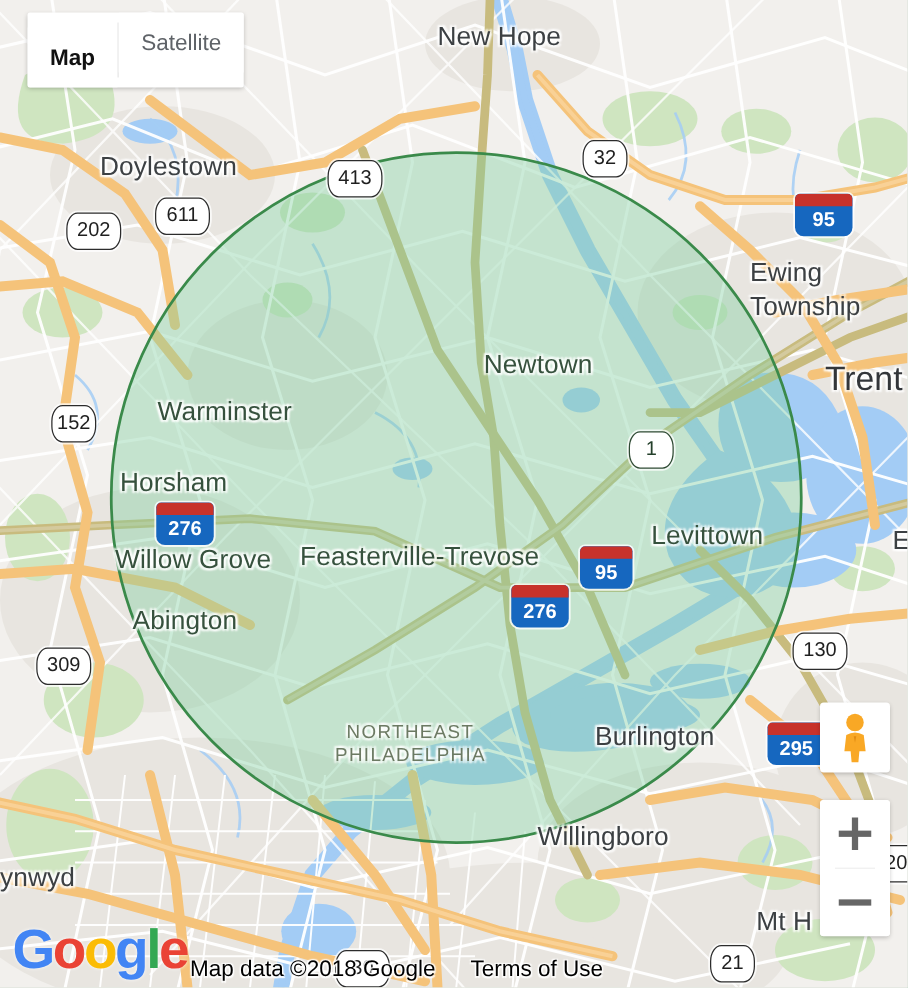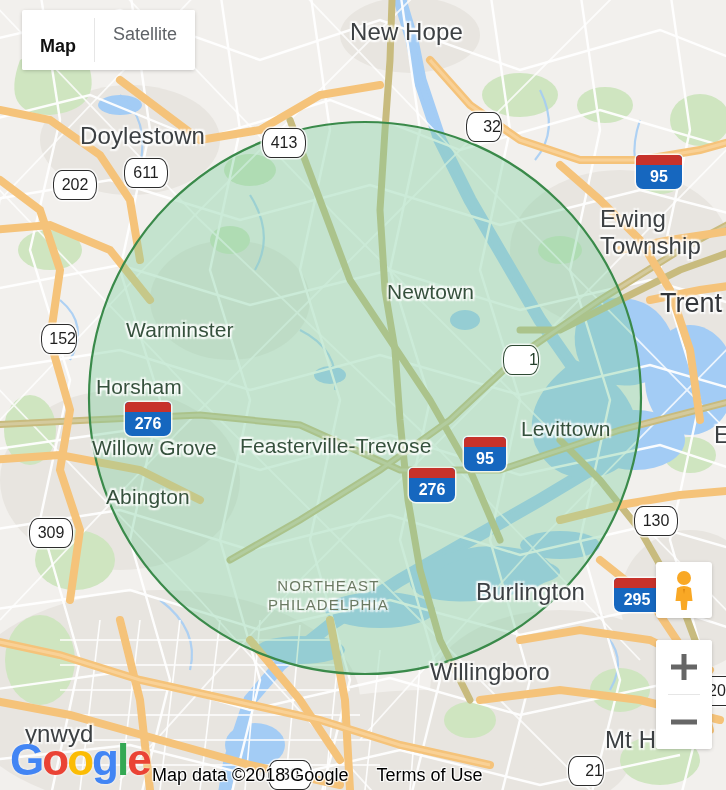--- a/index.html
+++ b/index.html
@@ -23,41 +23,41 @@
     position: absolute;
     white-space: nowrap;
     pointer-events: none;
     text-shadow:
       -1.6px -1.6px 1.6px rgba(255,255,255,.92),
        1.6px -1.6px 1.6px rgba(255,255,255,.92),
       -1.6px  1.6px 1.6px rgba(255,255,255,.92),
        1.6px  1.6px 1.6px rgba(255,255,255,.92),
        0 0 3px rgba(255,255,255,.95);
   }
-  .lbl-city      { font-size: 24px; color: #3c4043; font-weight: 400; letter-spacing: .1px; }
+  .lbl-city      { font-size: 21px; color: #3c4043; font-weight: 400; letter-spacing: .1px; }
   .lbl-city-big  { font-size: 27px; color: #33363a; font-weight: 400; }
   .lbl-city-in   { font-size: 21px; color: #36513d; font-weight: 400; letter-spacing: .1px; }
   .lbl-hood      { font-size: 15px; color: #6c7a63; font-weight: 500; letter-spacing: 1.1px; text-align: center; line-height: 19px; }
 
   
   .shield { position: absolute; pointer-events: none; }
   .shield-us {
     width: 44px; height: 30px;
     background: #ffffff;
     border: 1.6px solid #2c2c2c;
     border-radius: 9px / 13px;
     color: #1f1f1f;
     font-size: 16px;
     line-height: 27px;
     text-align: center;
     font-weight: 400;
     box-shadow: 0 0 0 1.5px rgba(255,255,255,.75);
   }
   .shield-us.in-circle { border-color: #2e4a33; color: #24402b; }
-  .shield-us.w-sm { width: 36px; text-align: right; }
+  .shield-us.w-sm { width: 36px; }
   .shield-i {
     width: 46px; height: 34px;
     border-radius: 4px 4px 7px 7px;
     background: #1667bf;
     color: #fff;
     font-size: 16px;
     font-weight: 700;
     line-height: 44px;
     text-align: center;
     overflow: hidden;
@@ -345,21 +345,21 @@
       <div class="lbl lbl-city-in" style="left: 96px; top: 375px;">Horsham</div>
       <div class="lbl lbl-city-in" style="left: 521px; top: 417px;">Levittown</div>
       <div class="lbl lbl-city-in" style="left: 240px; top: 434px;">Feasterville-Trevose</div>
       <div class="lbl lbl-city-in" style="left: 92px; top: 436px;">Willow Grove</div>
       <div class="lbl lbl-city-in" style="left: 106px; top: 485px;">Abington</div>
       <div class="lbl lbl-city" style="left: 714px; top: 421px;">E</div>
       <div class="lbl lbl-hood" style="left: 268px; top: 576px; white-space: pre; line-height: 19px;">NORTHEAST
 PHILADELPHIA</div>
       <div class="lbl lbl-city" style="left: 476px; top: 578px;">Burlington</div>
       <div class="lbl lbl-city" style="left: 430px; top: 658px;">Willingboro</div>
-      <div class="lbl lbl-city" style="left: 0px; top: 720px; padding-left: 25px;">ynwyd</div>
+      <div class="lbl lbl-city" style="left: 0px; top: 691px;">ynwyd</div>
       <div class="lbl lbl-city" style="left: 605px; top: 726px;">Mt H</div>
     </div>
 
   <div id="shield-layer">
       <div class="shield shield-us" style="left: 262px; top: 128px;">413</div>
       <div class="shield shield-us w-sm" style="left: 466px; top: 112px;">32</div>
       <div class="shield shield-i" style="left: 636px; top: 155px;">95</div>
       <div class="shield shield-us" style="left: 124px; top: 158px;">611</div>
       <div class="shield shield-us" style="left: 53px; top: 170px;">202</div>
       <div class="shield shield-us w-sm" style="left: 41px; top: 324px;">152</div>

